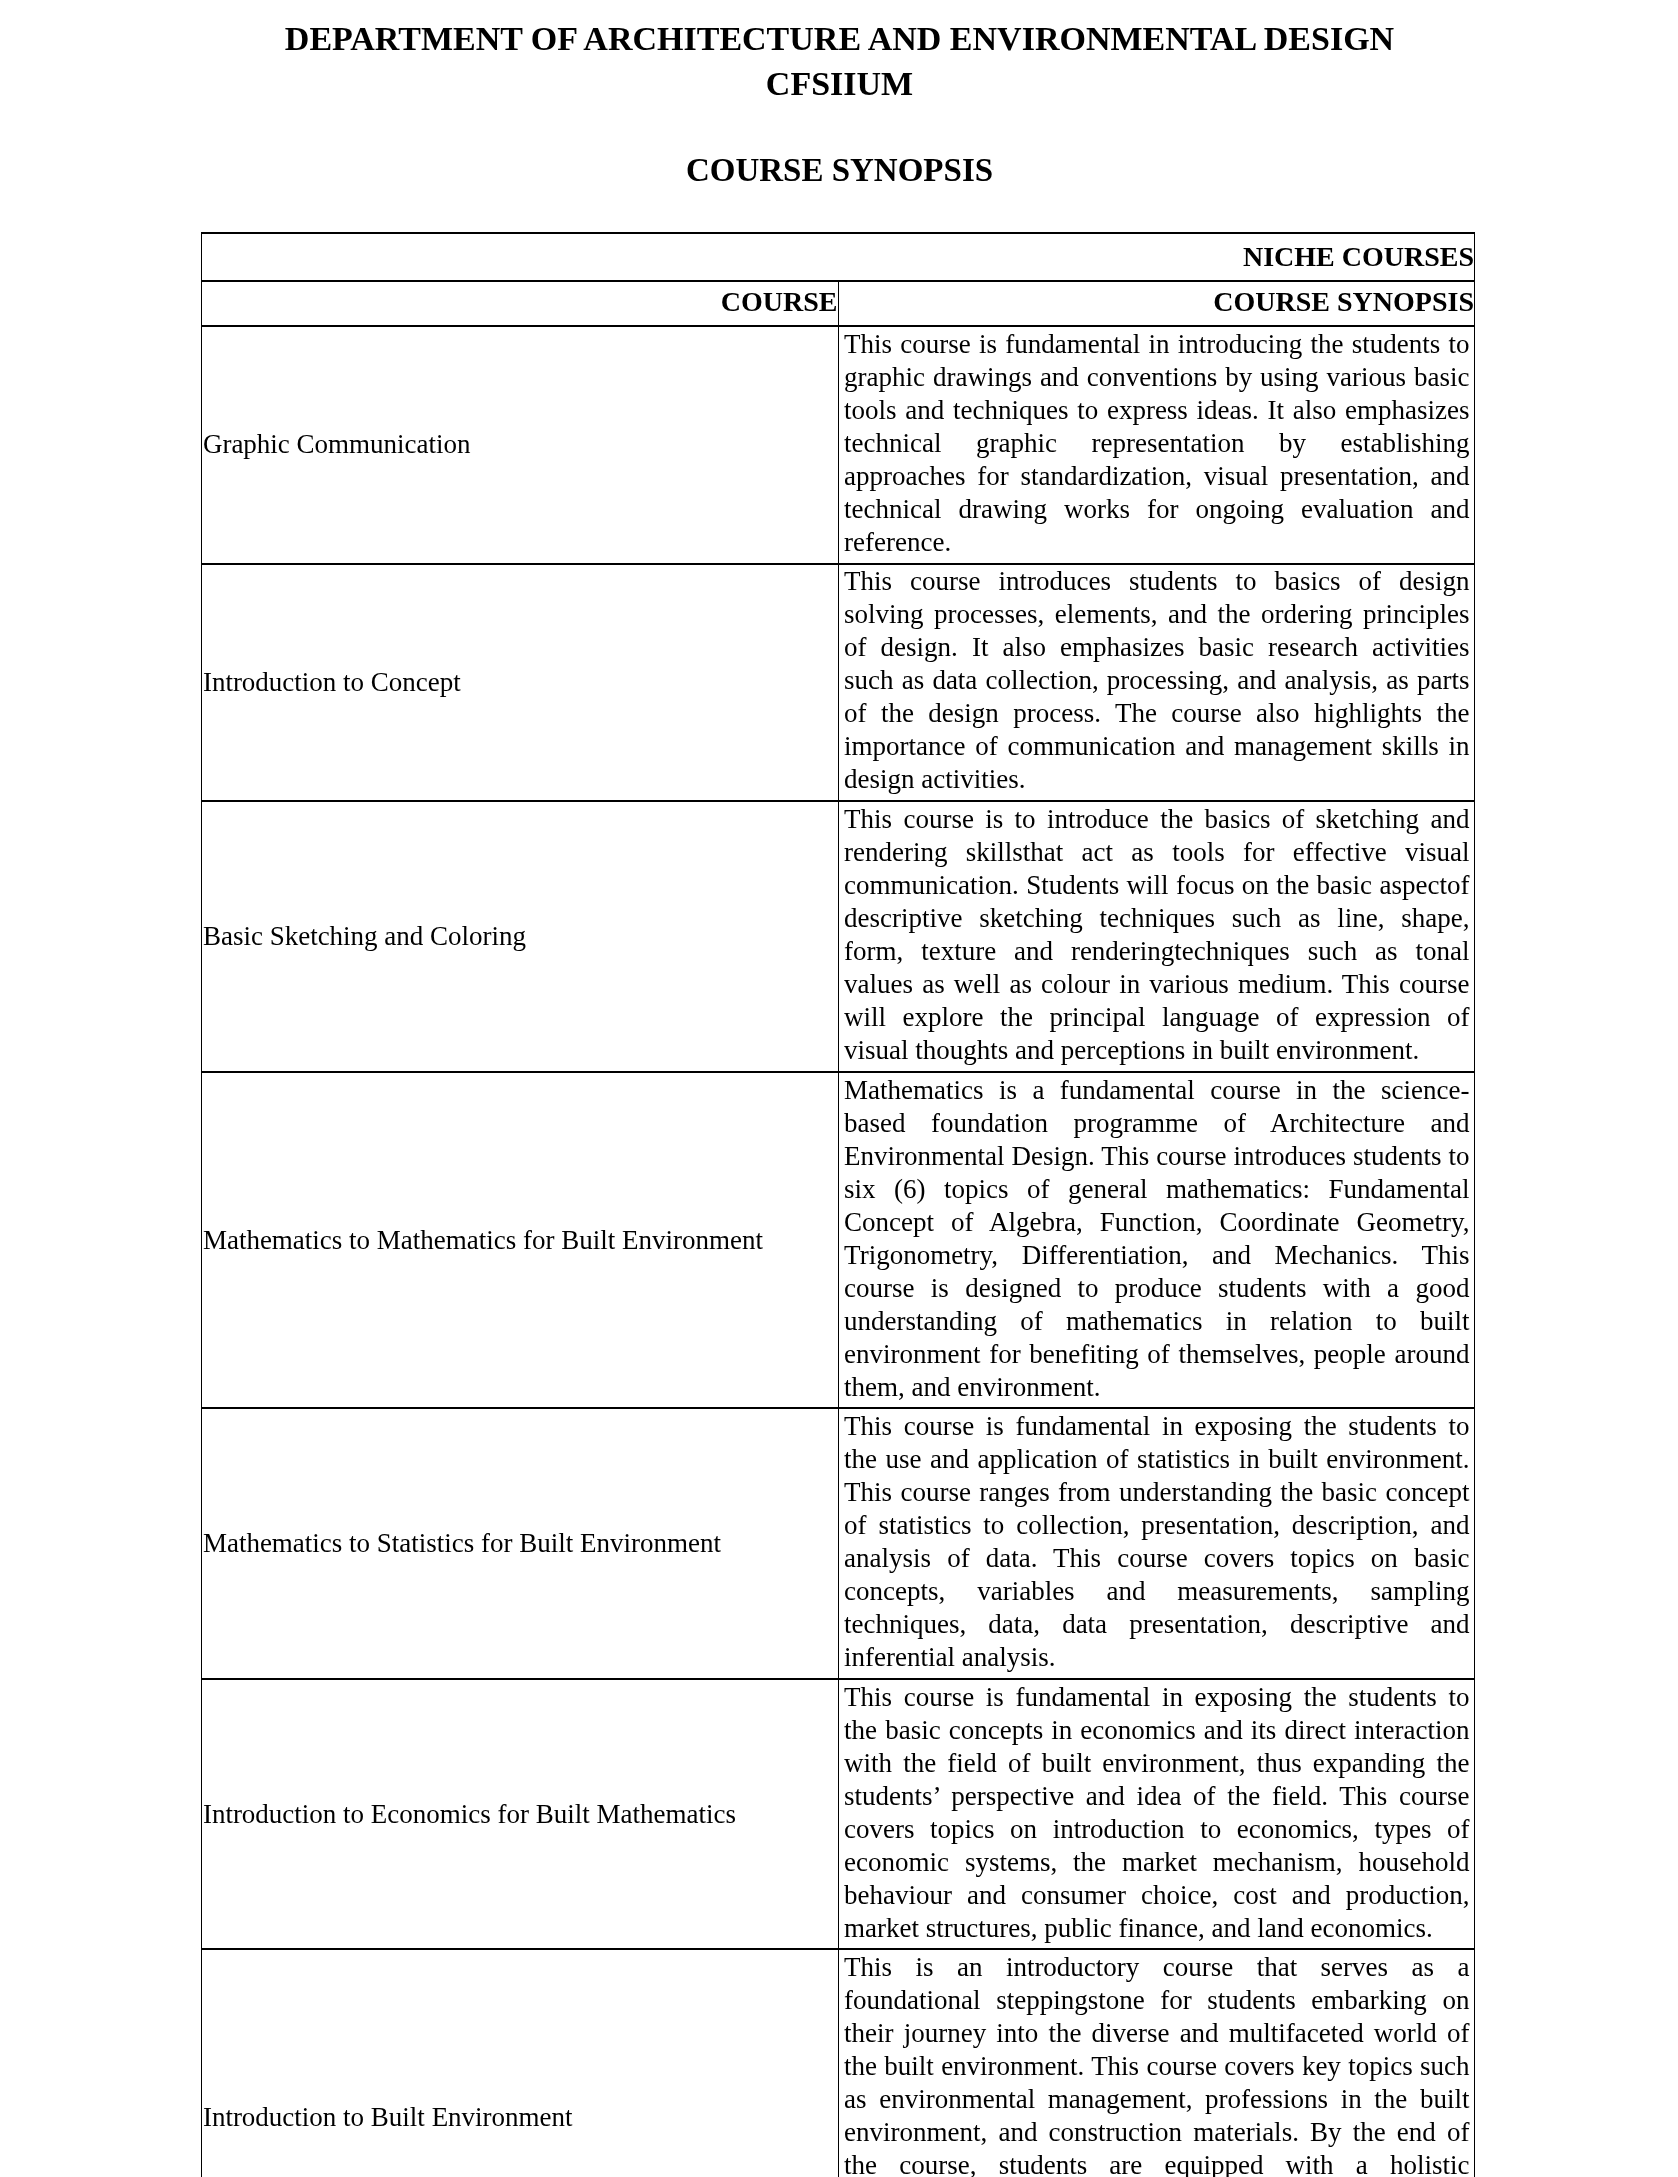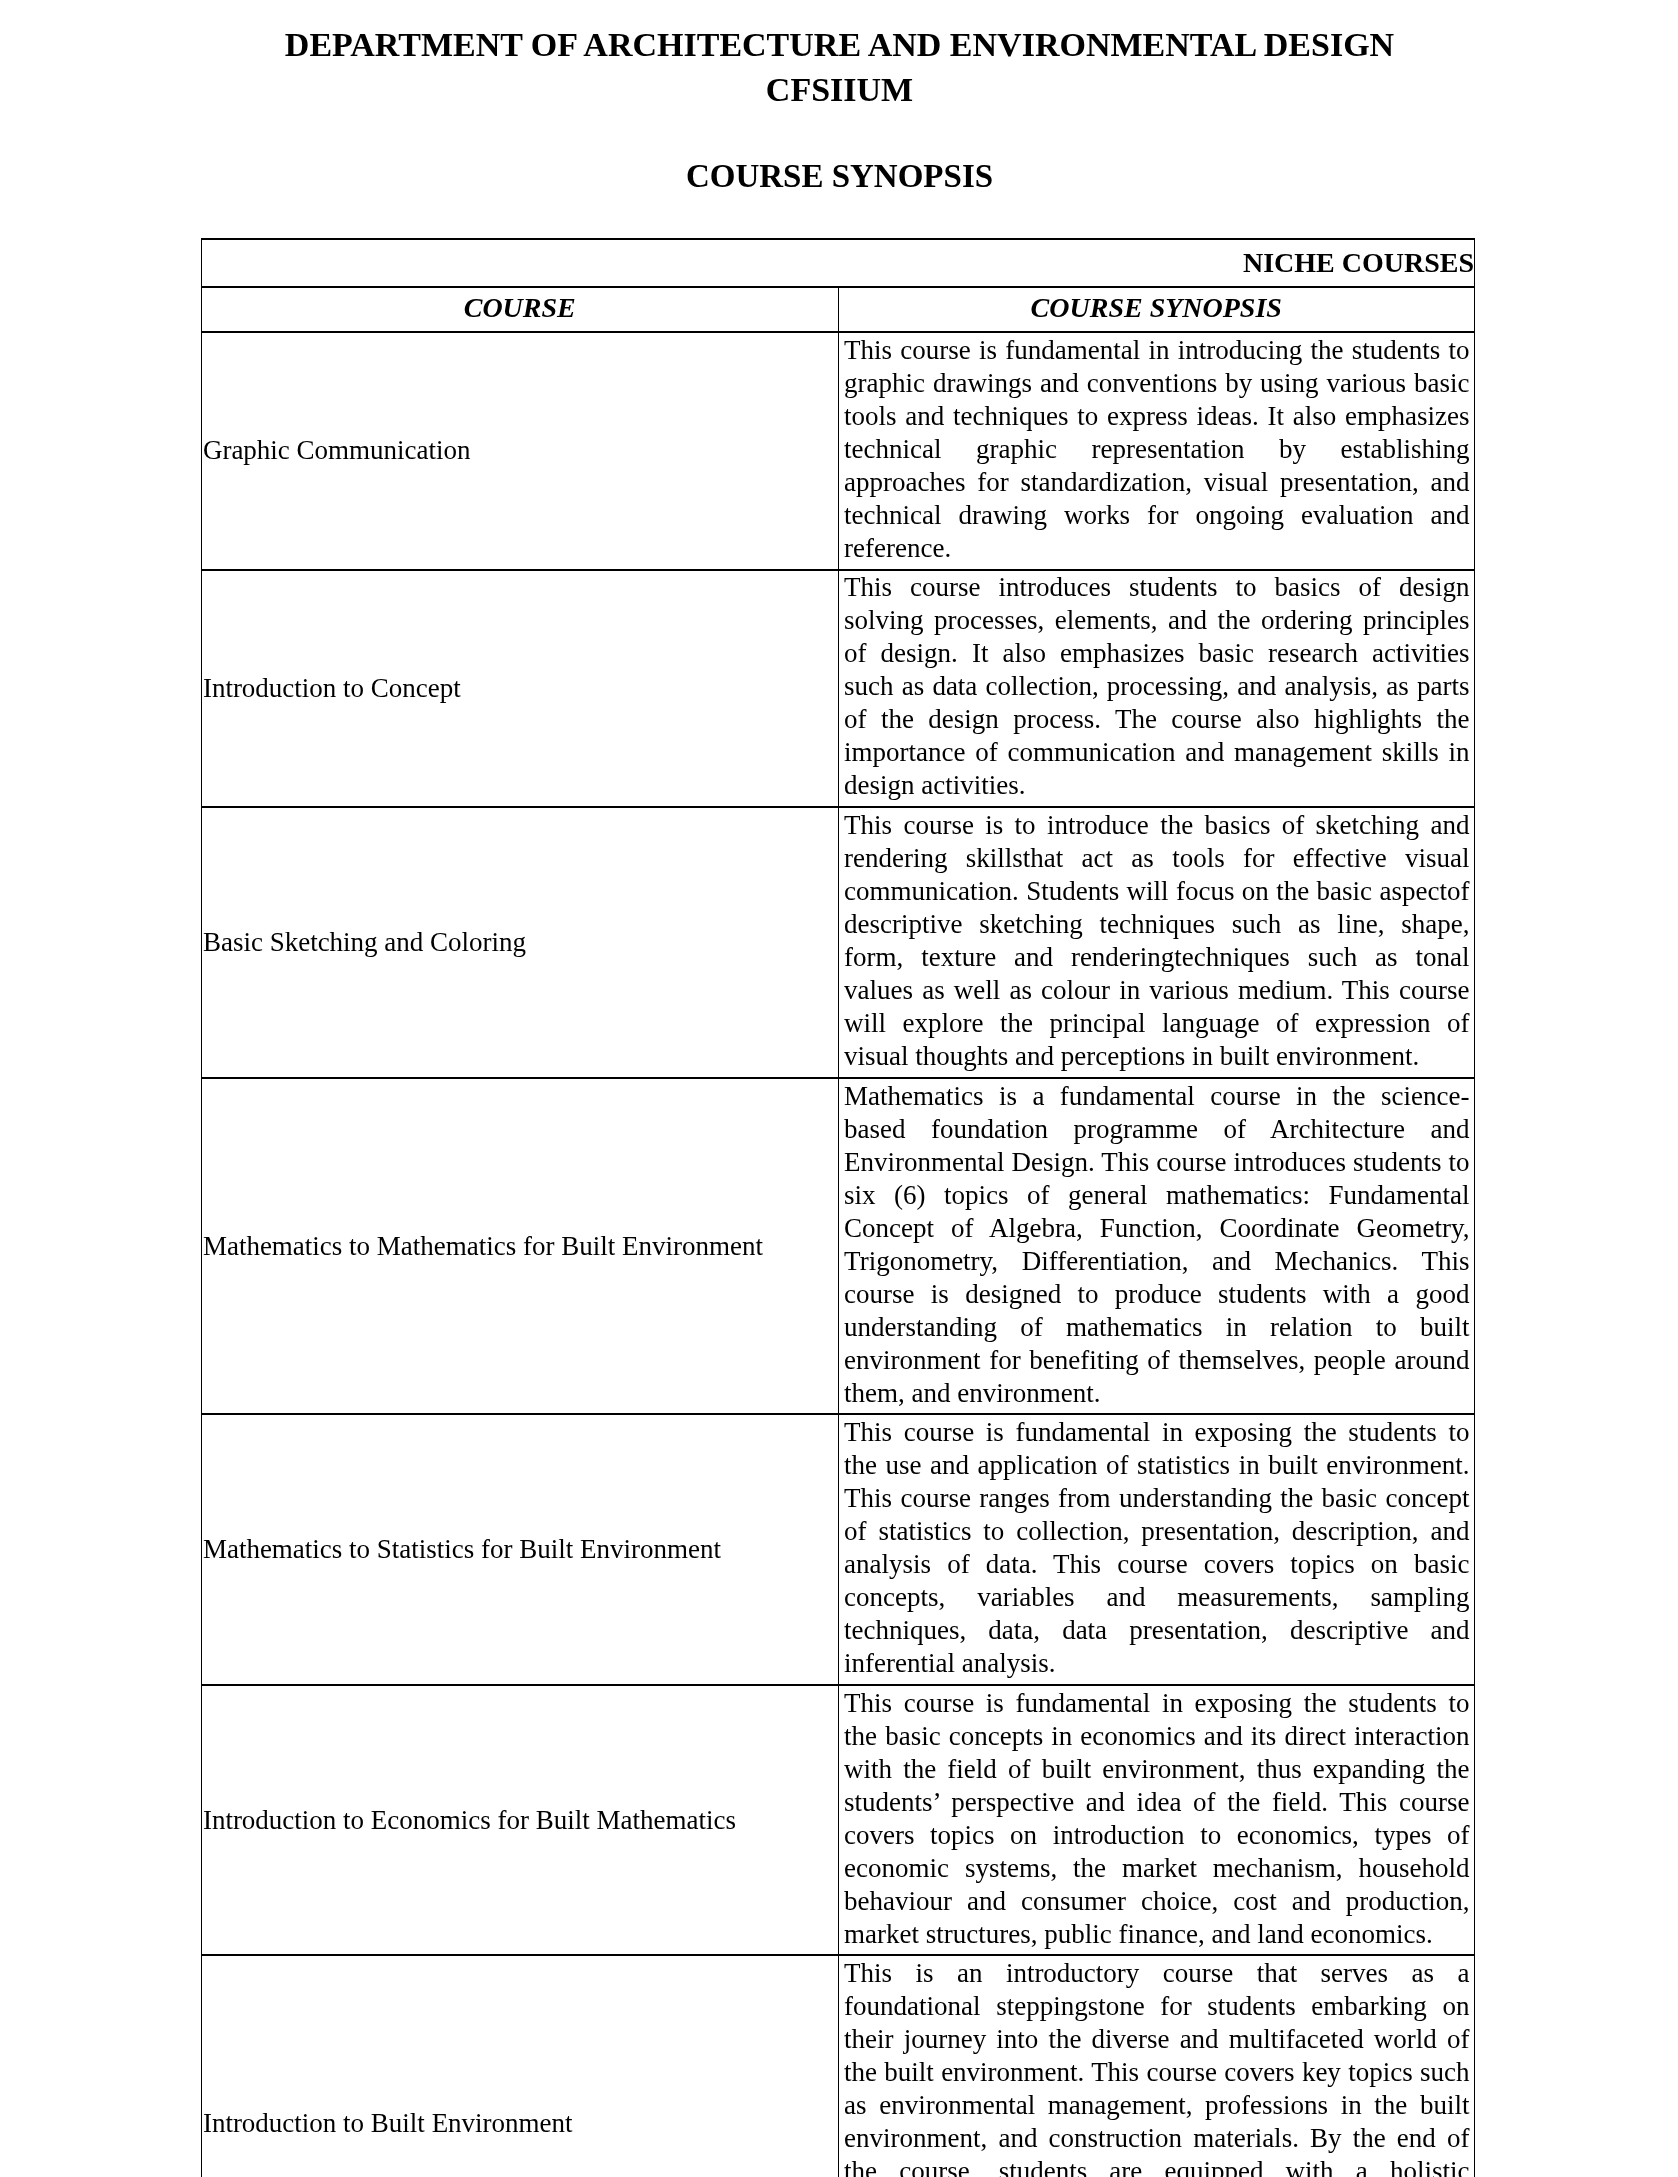--- a/index.html
+++ b/index.html
@@ -11,21 +11,21 @@
     position: relative;
     width: 1679px;
     height: 2177px;
     background: #ffffff;
     color: #000000;
     font-family: "Liberation Serif", serif;
     box-sizing: border-box;
     overflow: hidden;
   }
   .doc-title {
-    padding-top: 22px;
+    padding-top: 16px;
     text-align: center;
     font-weight: bold;
     font-size: 34px;
     line-height: 45px;
   }
   .doc-title .title-line {
     display: block;
   }
   .section-heading {
     margin-top: 46px;
@@ -52,23 +52,22 @@
   }
   .synopsis-table .group-header-cell {
     font-size: 28px;
     font-weight: bold;
     text-align: right;
     padding: 6.5px 0 7.4px 0;
   }
   .synopsis-table .col-header-cell {
     font-size: 28px;
     font-weight: bold;
-    text-align: center;
+    text-align: right;
     padding: 4.6px 0 6.5px 0;
-    font-style: italic;
   }
   .synopsis-table td.course-cell {
     width: 220px;
     font-size: 27px;
     line-height: 33px;
     text-align: left;
     vertical-align: middle;
     padding: 1.9px 0.9px;
   }
   .synopsis-table td.synopsis-cell {

